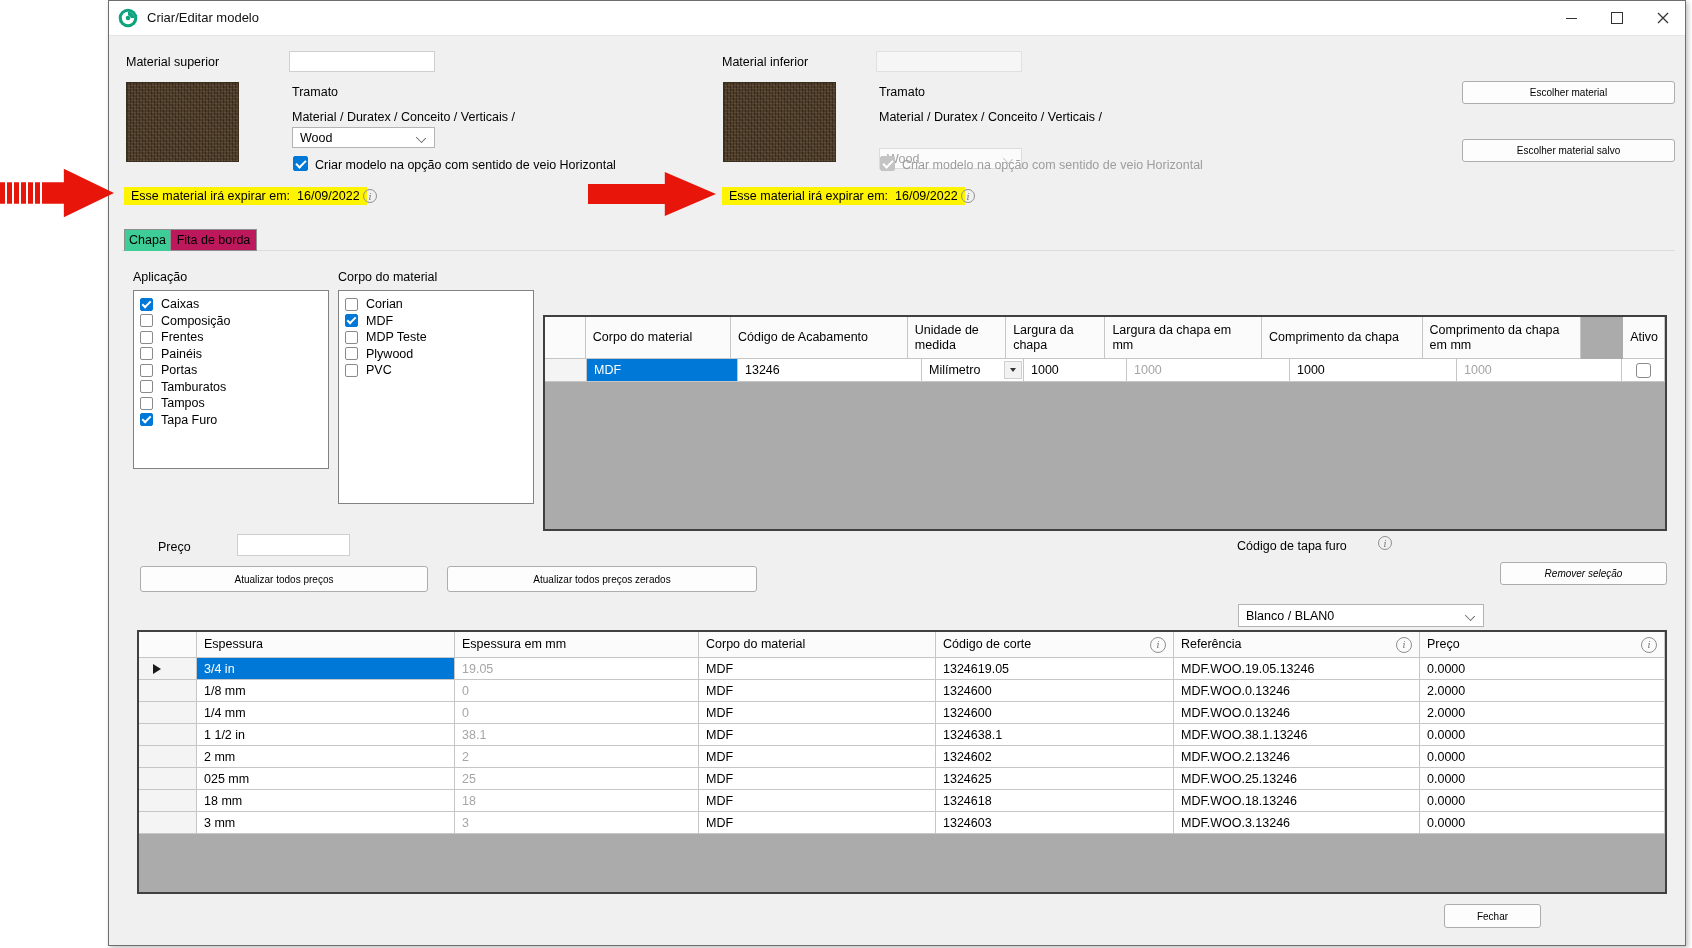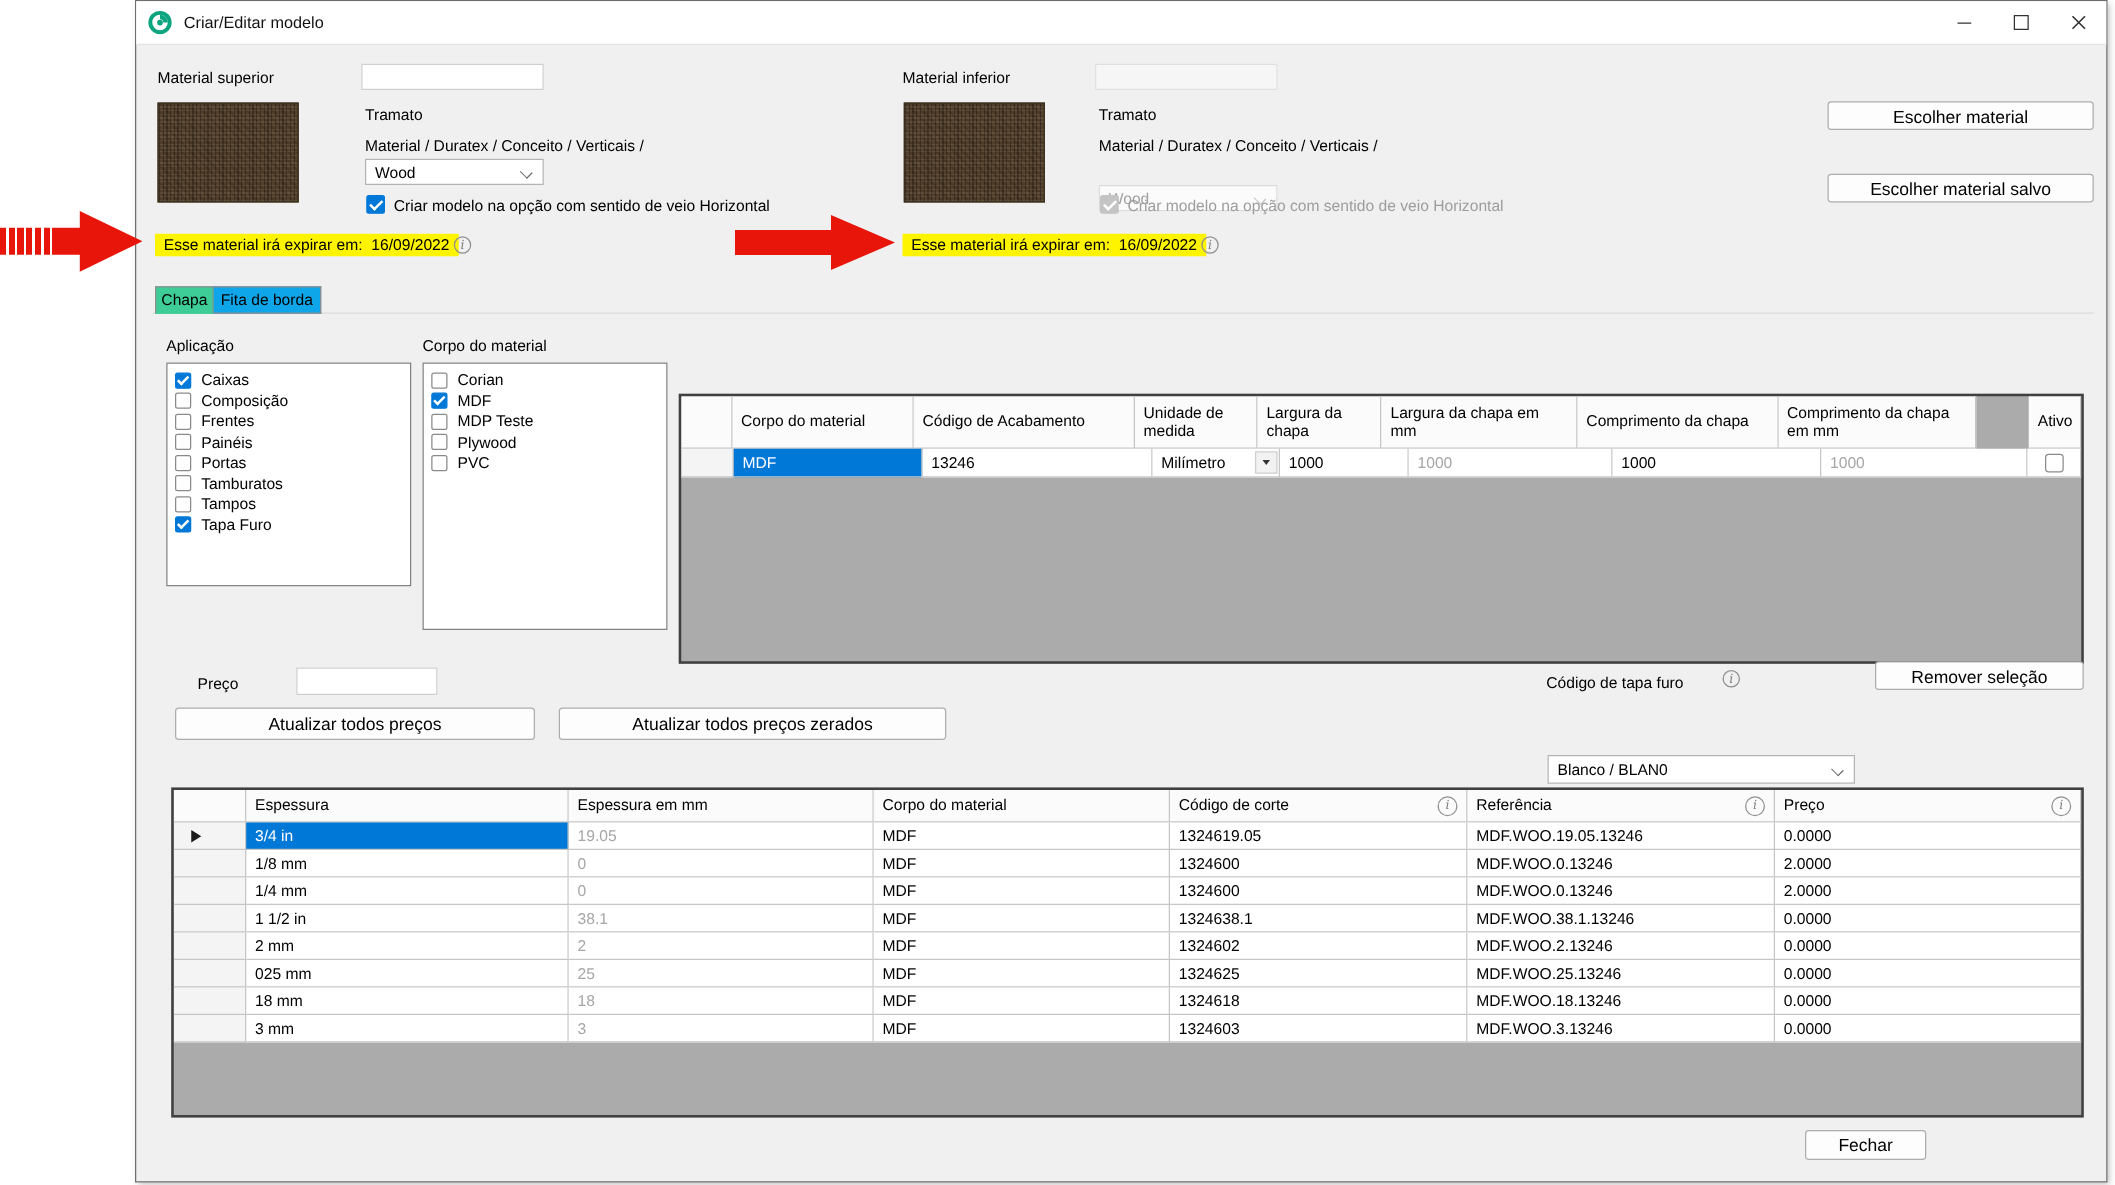--- a/index.html
+++ b/index.html
@@ -29,25 +29,25 @@
   .cb{width:15px;height:15px;border:1px solid #8a8a8a;border-radius:2px;background:#fff;display:flex;align-items:center;justify-content:center;box-sizing:border-box;}
   .cb.checked{background:#0078d7;border-color:#0078d7;}
   .cb.checked::after{content:"";width:8px;height:4px;border-left:2px solid #fff;border-bottom:2px solid #fff;transform:rotate(-45deg);margin-top:-2px;}
   .cb.dis-checked{background:#c4c4c4;border-color:#c4c4c4;}
   .cb.dis-checked::after{content:"";width:8px;height:4px;border-left:2px solid #fff;border-bottom:2px solid #fff;transform:rotate(-45deg);margin-top:-2px;}
   .cb-sm{width:13px;height:13px;}
   .cb-sm.checked::after{width:7px;height:3px;}
   .expire{background:#fff400;font-size:12.5px;color:#000;padding:2px 7px;white-space:nowrap;}
   .info{width:14px;height:14px;border:1px solid #8f8f8f;border-radius:50%;color:#7d7d7d;
         font-family:"DejaVu Serif",serif;font-size:10px;font-style:italic;display:flex;align-items:center;justify-content:center;background:transparent;}
-  .btn{background:#fdfdfd;border:1px solid #adadad;border-radius:3px;font-size:14px;color:#000;
+  .btn{background:#fdfdfd;border:1px solid #adadad;border-radius:3px;font-size:10px;color:#000;
        display:flex;align-items:center;justify-content:center;cursor:default;}
   .tab{font-size:12.5px;display:flex;align-items:center;justify-content:center;border:1px solid #8e8e8e;box-sizing:border-box;}
   .tab-active{background:#3ECD97;border-bottom:1px solid #3ECD97;}
-  .tab-idle{background:#0ea5e9;border-left:none;}
+  .tab-idle{background:#be185d;border-left:none;}
   .listbox{background:#fff;border:1px solid #828282;}
   .li-row{display:flex;align-items:center;gap:8px;height:16.5px;padding-left:6px;font-size:12.5px;}
   .grid{background:#ababab;border:2px solid #404040;box-sizing:border-box;overflow:hidden;}
   .grow{display:flex;}
   .gc{box-sizing:border-box;border-right:1px solid #c6c6c6;border-bottom:1px solid #c6c6c6;background:#fff;
       font-size:12.5px;overflow:hidden;white-space:nowrap;}
   .ghead .gc{background:#fbfbfb;display:flex;align-items:center;padding:2px 7px;line-height:1.2;white-space:normal;}
   .gcell{padding:0 0 0 7px;display:flex;align-items:center;}
   .gsel{background:#f4f4f4;}
   .cell-selected{background:#0078d7 !important;color:#fff;}
@@ -231,21 +231,21 @@
   <input class="abs flat tb" style="left: 237px; top: 534px; width: 113px; height: 22px;" value="">
   <div class="abs btn" style="left:140px;top:566px;width:288px;height:26px;">Atualizar todos preços</div>
   <div class="abs btn" style="left:447px;top:566px;width:310px;height:26px;">Atualizar todos preços zerados</div>
 
   <span class="abs lbl" style="left:1237px;top:539px;">Código de tapa furo</span>
   <span class="abs info" style="left:1378px;top:536px;">i</span>
   <div class="abs select" style="left:1238px;top:562px;width:246px;height:23px;">
     <span>Blanco / BLAN0</span>
     <span class="chev" style="top:7px;"></span>
   </div>
-  <div class="abs btn" style="left:1500px;top:529px;width:167px;height:23px;">Remover seleção</div>
+  <div class="abs btn" style="left:1500px;top:562px;width:167px;height:23px;font-style:italic;">Remover seleção</div>
 
   <div class="abs grid" style="left:137px;top:630px;width:1530px;height:264px;">
     <div class="grow ghead" style="height:26px;">
       <div class="gc gsel" style="width:58px;"></div>
       <div class="gc" style="width:258px;">Espessura</div>
       <div class="gc" style="width:244px;">Espessura em mm</div>
       <div class="gc" style="width:237px;">Corpo do material</div>
       <div class="gc" style="width:238px;justify-content:space-between;">
         <span>Código de corte</span>
         <span class="info">i</span>

